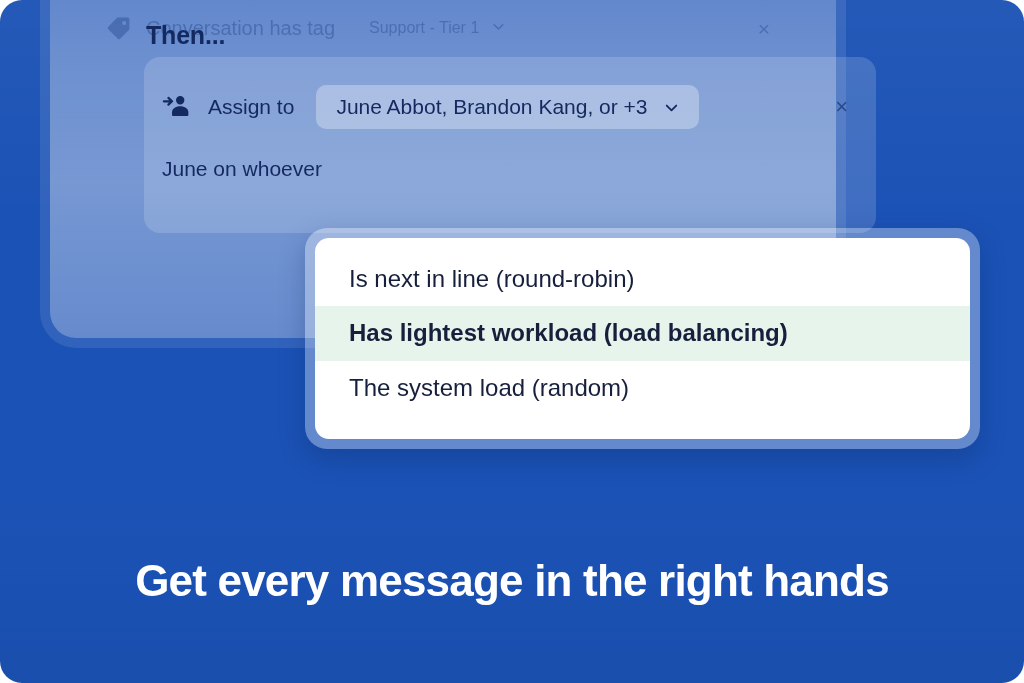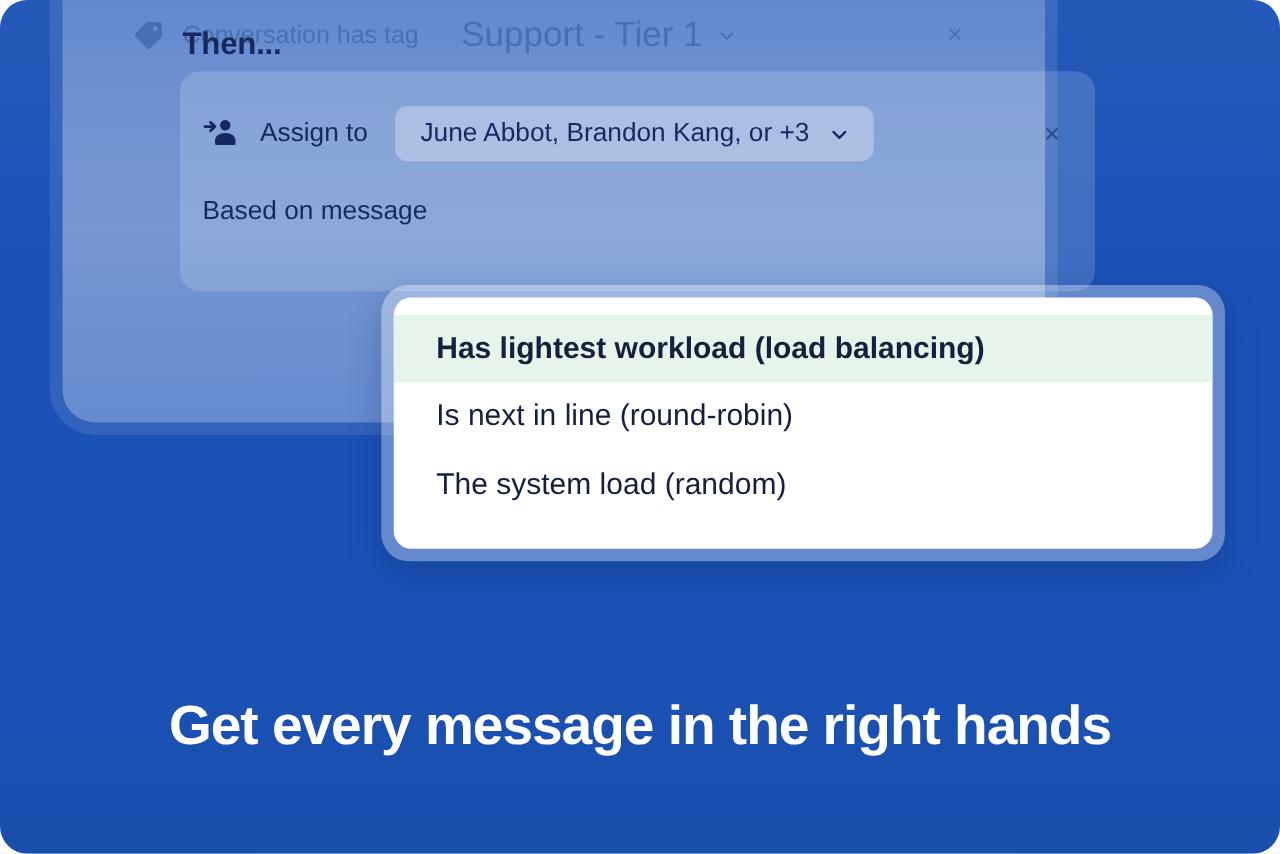--- a/index.html
+++ b/index.html
@@ -71,21 +71,21 @@
     flex: 0 0 auto;
     color: #16357e;
   }
   .cond-label {
     font-size: 20px;
     color: #17357d;
     white-space: nowrap;
     margin-right: 34px;
   }
   .cond-value {
-    font-size: 28px;
+    font-size: 16px;
     color: #17357d;
     white-space: nowrap;
     display: flex;
     align-items: center;
     gap: 11px;
   }
   .cond-close {
     position: absolute;
     right: 10px;
     top: 50%;
@@ -266,29 +266,29 @@
           <span class="chev">
             <svg viewBox="0 0 24 24" width="19" height="19" fill="none" stroke="currentColor" stroke-width="2.3" stroke-linecap="round" stroke-linejoin="round">
               <path d="M6 9.5 12 15.5 18 9.5"></path>
             </svg>
           </span>
         </span>
         <span class="assign-close">×</span>
       </div>
 
       <div class="based-on-row">
-        <span class="based-on-label">Based on message</span>
+        <span class="based-on-label">June on whoever</span>
       </div>
 
     </div>
   </div>
 
   <div class="menu-wrap">
     <div class="menu">
+      <div class="menu-item">Is next in line (round-robin)</div>
       <div class="menu-item selected">Has lightest workload (load balancing)</div>
-      <div class="menu-item">Is next in line (round-robin)</div>
       <div class="menu-item">The system load (random)</div>
     </div>
   </div>
 
   <div class="headline">Get every message in the right hands</div>
 
 </div>
 
 </body></html>

